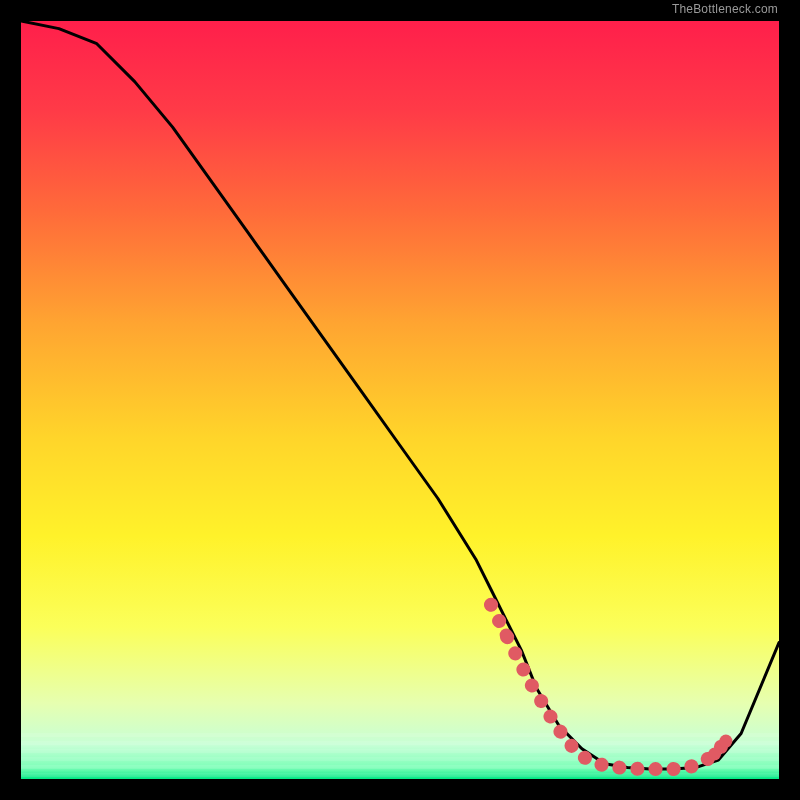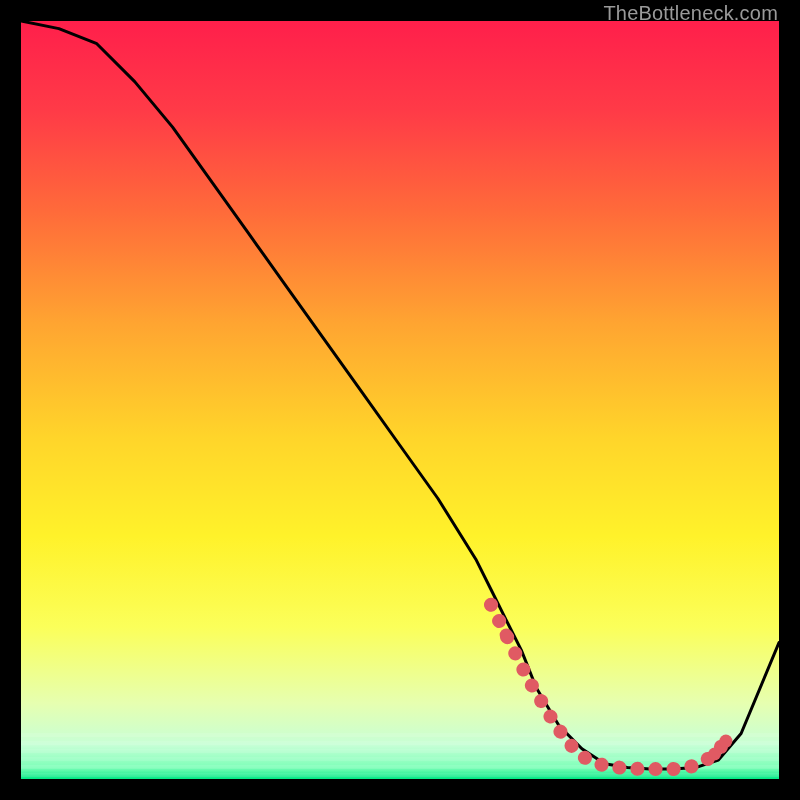--- a/index.html
+++ b/index.html
@@ -23,21 +23,21 @@
     top: 21px;
     width: 758px;
     height: 758px;
     overflow: hidden;
   }
   .watermark {
     position: absolute;
     top: 2px;
     right: 22px;
     color: #9a9a9a;
-    font-size: 20px;
+    font-size: 12px;
     letter-spacing: 0.2px;
     font-weight: 500;
   }
   svg { display: block; }
 </style>
 </head>
 <body>
 
 <div class="stage">
   <div class="watermark">TheBottleneck.com</div>

